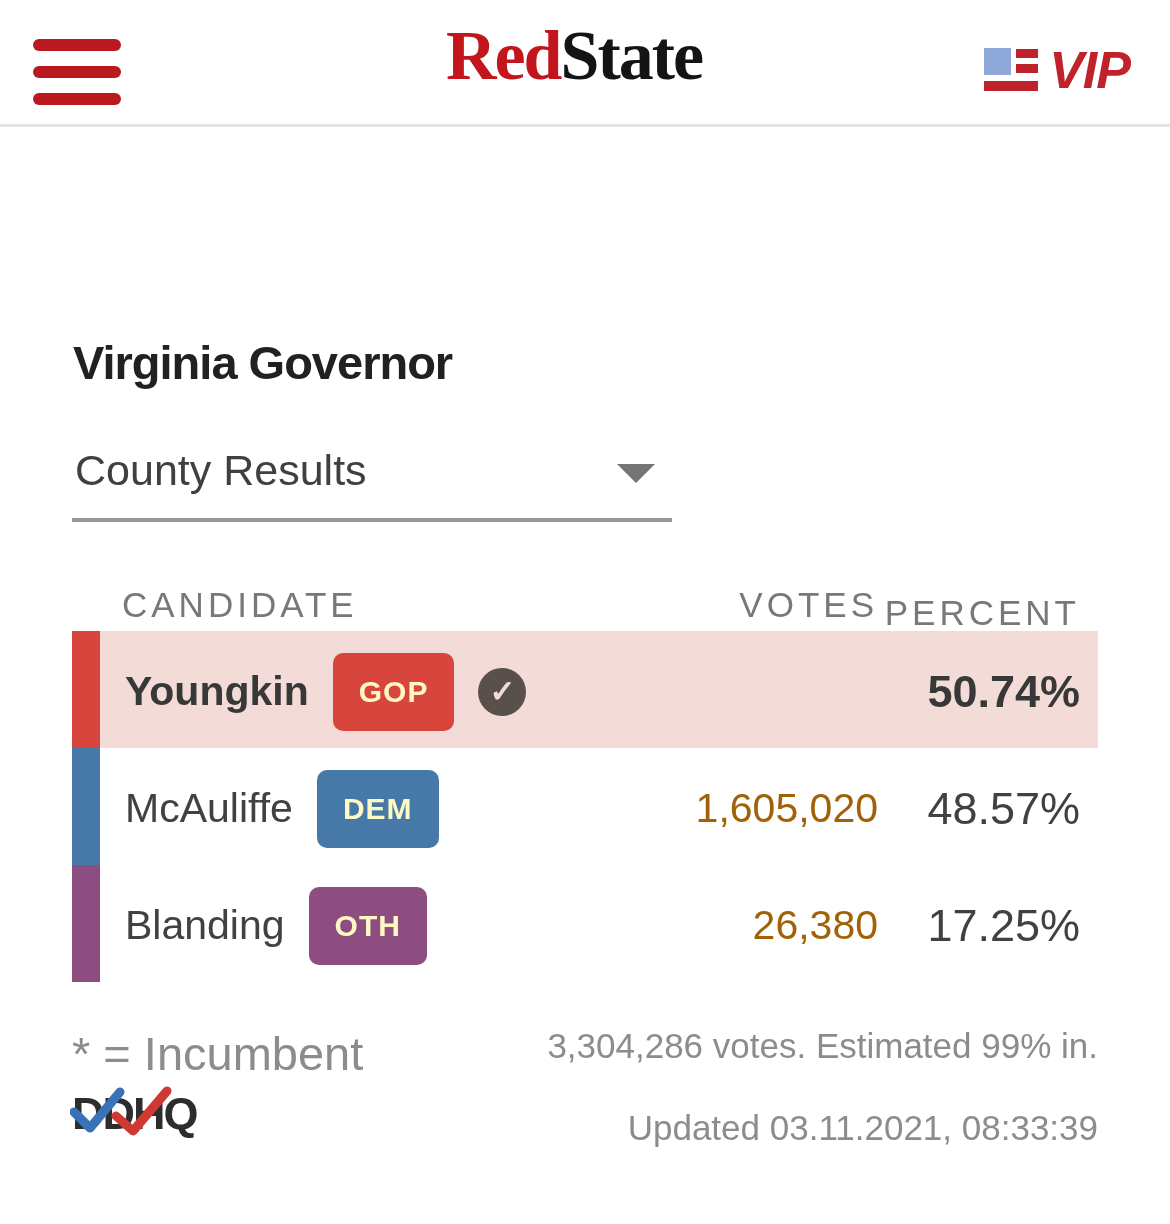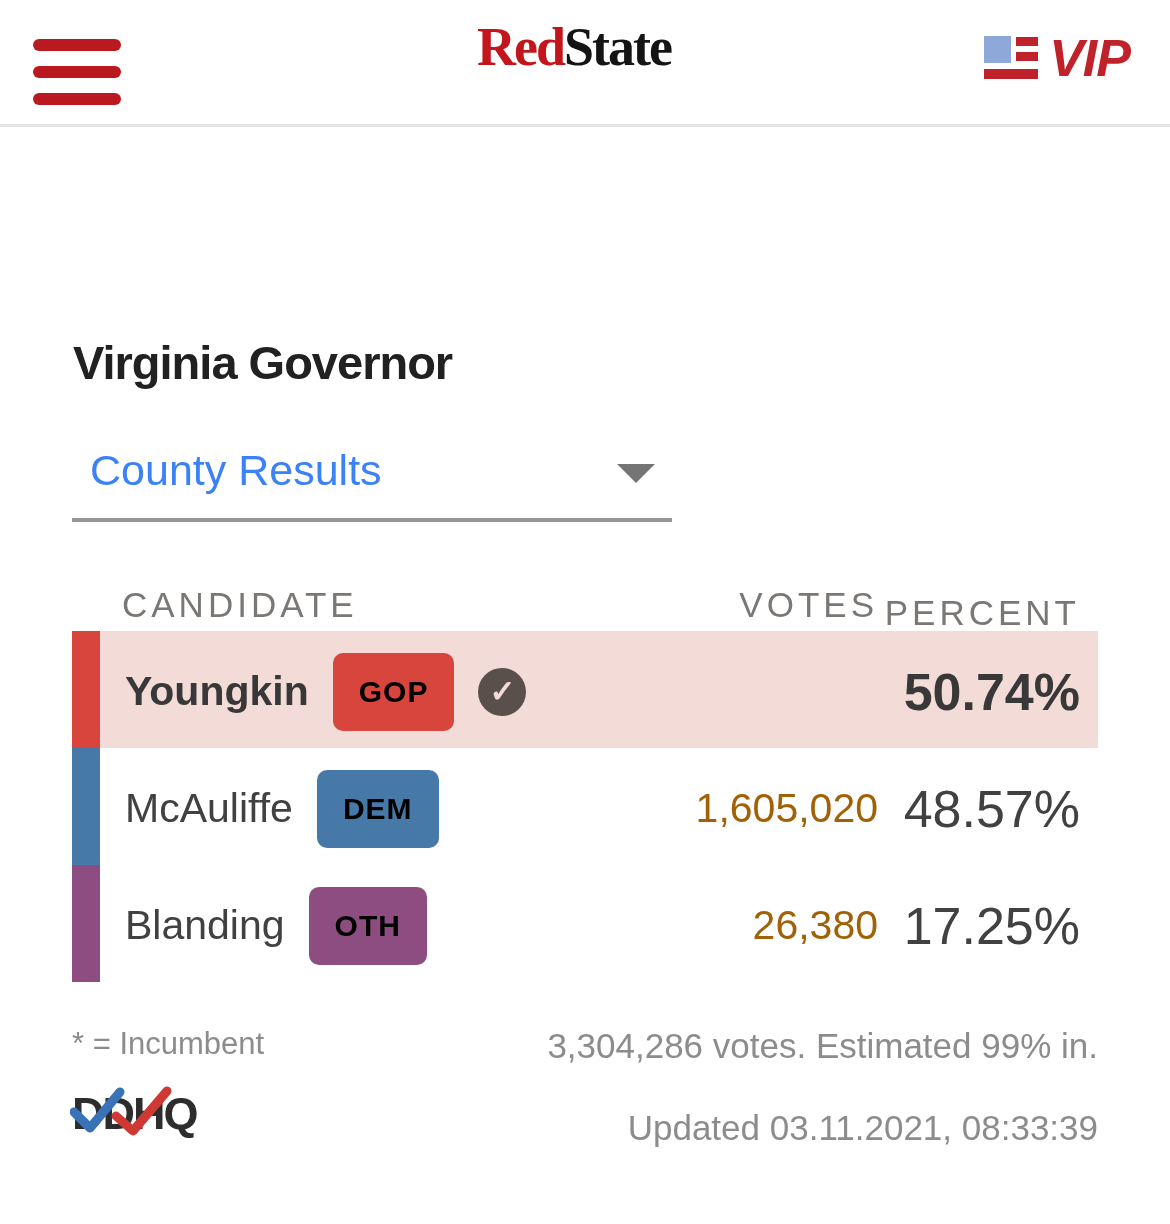--- a/index.html
+++ b/index.html
@@ -6,54 +6,54 @@
   #canvas{
     position:relative;width:1170px;height:1224px;background:#ffffff;
     font-family:"Liberation Sans", sans-serif;overflow:hidden;
   }
   
   .site-header{position:absolute;top:0;left:0;width:1170px;height:124px;background:#fff;border-bottom:3px solid #e4e4e4;}
   .menu-btn{position:absolute;left:33px;top:39px;width:88px;height:66px;cursor:pointer;background:none;border:none;padding:0;}
   .menu-btn .bar{height:12px;border-radius:7px;background:#b9191f;}
   .menu-btn .bar + .bar{margin-top:15px;}
   .site-logo{position:absolute;top:16px;left:0;width:1148px;text-align:center;
-    font-family:"Liberation Serif", serif;font-weight:700;font-size:54px;letter-spacing:-2px;cursor:pointer;}
+    font-family:"Liberation Serif", serif;font-weight:700;font-size:70px;letter-spacing:-2px;cursor:pointer;}
   .logo-red{color:#c3161c;}
   .logo-black{color:#141414;}
-  .vip{position:absolute;right:40px;top:32px;display:flex;align-items:flex-start;cursor:pointer;}
+  .vip{position:absolute;right:40px;top:44px;display:flex;align-items:flex-start;cursor:pointer;}
   .vip-flag{position:relative;width:56px;height:48px;margin-right:9px;margin-top:4px;}
   .flag-blue{position:absolute;left:0;top:0;width:27px;height:27px;background:#8ea9d9;}
   .flag-s1{position:absolute;left:32px;top:1px;width:22px;height:9px;background:#c0222b;}
   .flag-s2{position:absolute;left:32px;top:16px;width:22px;height:9px;background:#c0222b;}
   .flag-s3{position:absolute;left:0;top:33px;width:54px;height:10px;background:#c0222b;}
   .vip-text{font-size:52px;line-height:52px;font-weight:700;font-style:italic;color:#c0222b;letter-spacing:-1px;}
   
   .page-title{position:absolute;left:73px;top:335px;font-size:47px;font-weight:700;color:#212121;letter-spacing:-1px;}
   .selector{position:absolute;left:72px;top:438px;width:600px;height:80px;border-bottom:4px solid #979797;cursor:pointer;}
-  .selector-value{position:absolute;left:18px;top:8px;font-size:43px;color:#3b82f6;}
+  .selector-value{position:absolute;left:3px;top:8px;font-size:43px;color:#404040;}
   .selector-arrow{position:absolute;right:17px;top:26px;width:0;height:0;
     border-left:19px solid transparent;border-right:19px solid transparent;border-top:19px solid #757575;}
   
   .thead{position:absolute;top:585px;left:72px;width:1026px;height:32px;color:#7b7774;font-size:35px;letter-spacing:4px;}
   .th-candidate{position:absolute;left:50px;top:0;}
   .th-votes{position:absolute;right:220px;top:0;}
   .th-percent{position:absolute;right:18px;top:8px;}
   .rows{position:absolute;top:631px;left:72px;width:1026px;}
   .row{position:relative;height:117px;}
   .row-bar{position:absolute;left:0;top:0;bottom:0;width:28px;}
   .name-cell{position:absolute;left:53px;top:0;height:121px;display:flex;align-items:center;gap:24px;}
   .candidate-name{font-size:41px;color:#414141;}
-  .party-badge{font-size:30px;font-weight:700;color:#000000;padding:22px 26px;border-radius:10px;letter-spacing:1px;}
+  .party-badge{font-size:30px;font-weight:700;color:#fef9c3;padding:22px 26px;border-radius:10px;letter-spacing:1px;}
   .winner-check{width:48px;height:48px;border-radius:50%;background:#5a504b;color:#f3dcd8;
     display:flex;align-items:center;justify-content:center;font-size:31px;font-weight:700;}
   .row-votes{position:absolute;right:220px;top:0;height:121px;display:flex;align-items:center;font-size:41px;color:#a16207;}
-  .row-percent{position:absolute;right:18px;top:0;height:121px;display:flex;align-items:center;font-size:52px;color:#414141;}
+  .row-percent{position:absolute;right:18px;top:0;height:121px;display:flex;align-items:center;font-size:45px;color:#414141;}
   .row.winner .candidate-name,.row.winner .row-votes,.row.winner .row-percent{font-weight:700;color:#383838;}
   
-  .incumbent-note{position:absolute;left:72px;top:1026px;font-size:31px;color:#8c8c8c;}
+  .incumbent-note{position:absolute;left:72px;top:1026px;font-size:47px;color:#8c8c8c;}
   .total-line{position:absolute;right:72px;top:1026px;font-size:35px;color:#8c8c8c;}
   .updated-line{position:absolute;right:72px;top:1108px;font-size:35px;color:#8c8c8c;}
   .ddhq{position:absolute;left:70px;top:1084px;width:150px;height:58px;cursor:pointer;}
   .ddhq-text{position:absolute;left:2px;top:4px;font-size:45px;font-weight:700;color:#2d2d2d;letter-spacing:-2px;}
   .ddhq svg{position:absolute;left:0;top:0;}
 </style>
 </head>
 <body>
 
 <div id="canvas">

